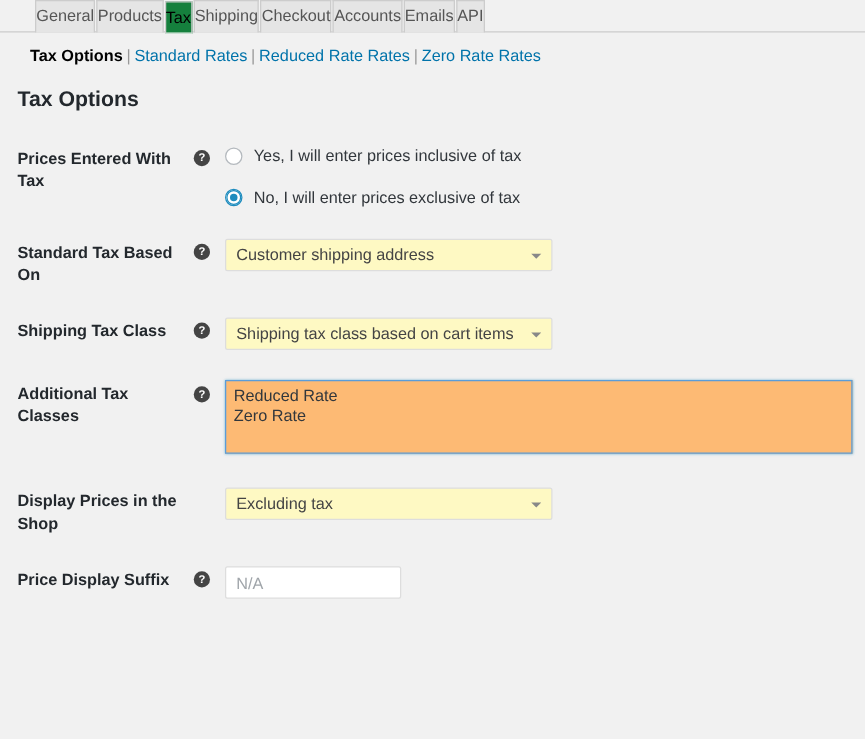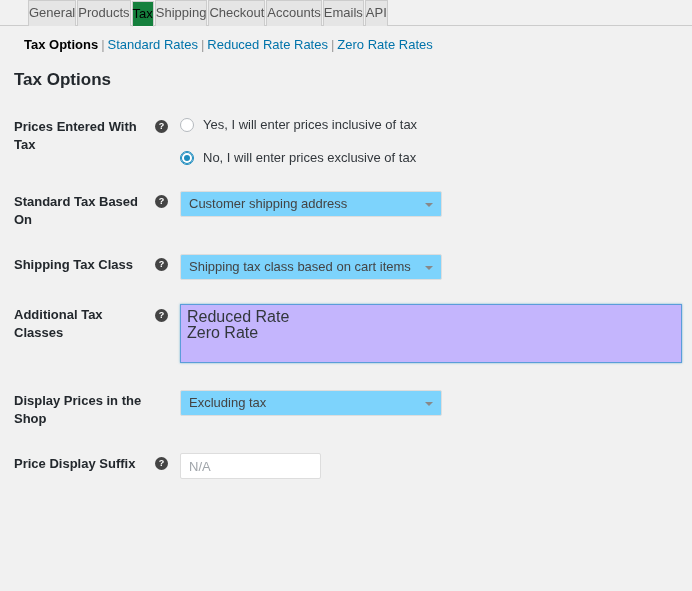--- a/index.html
+++ b/index.html
@@ -182,21 +182,21 @@
     margin-right: 9px;
     flex: 0 0 auto;
     border-radius: 2px;
     cursor: pointer;
   }
 
   
   .select {
     width: 262px;
     height: 26px;
-    background: #7dd3fc;
+    background: #fef9c3;
     border: 1px solid #ddd;
     border-radius: 2px;
     font-size: 13px;
     color: #444;
     line-height: 24px;
     padding: 0 26px 0 8px;
     position: relative;
     cursor: pointer;
     white-space: nowrap;
     overflow: hidden;
@@ -226,25 +226,25 @@
     line-height: 24px;
     outline: none;
   }
   .text-input::placeholder { color: #a0a5aa; }
 
   
   .textarea-wrap { margin-left: 25px; }
   .textarea {
     width: 502px;
     height: 59px;
-    background: #c4b5fd;
+    background: #fdba74;
     border: 1px solid #5b9dd9;
     box-shadow: 0 0 2px rgba(30,140,190,.6);
     border-radius: 0;
-    font-size: 16px;
+    font-size: 13px;
     line-height: 16px;
     color: #32373c;
     font-family: "Liberation Sans", sans-serif;
     padding: 4px 6px;
     outline: none;
     resize: none;
     overflow: hidden;
     white-space: pre;
   }
 </style>

